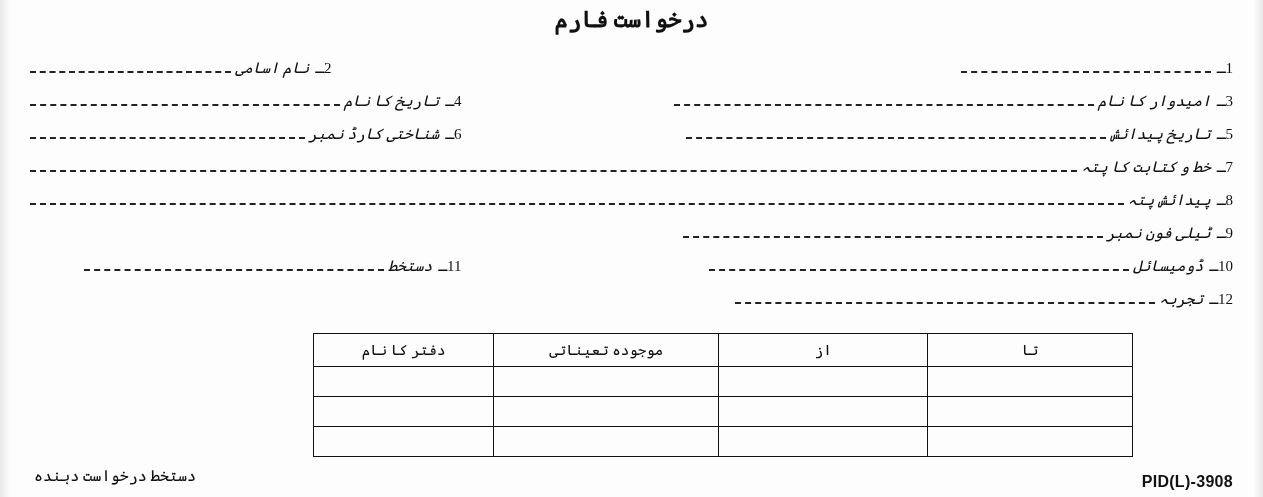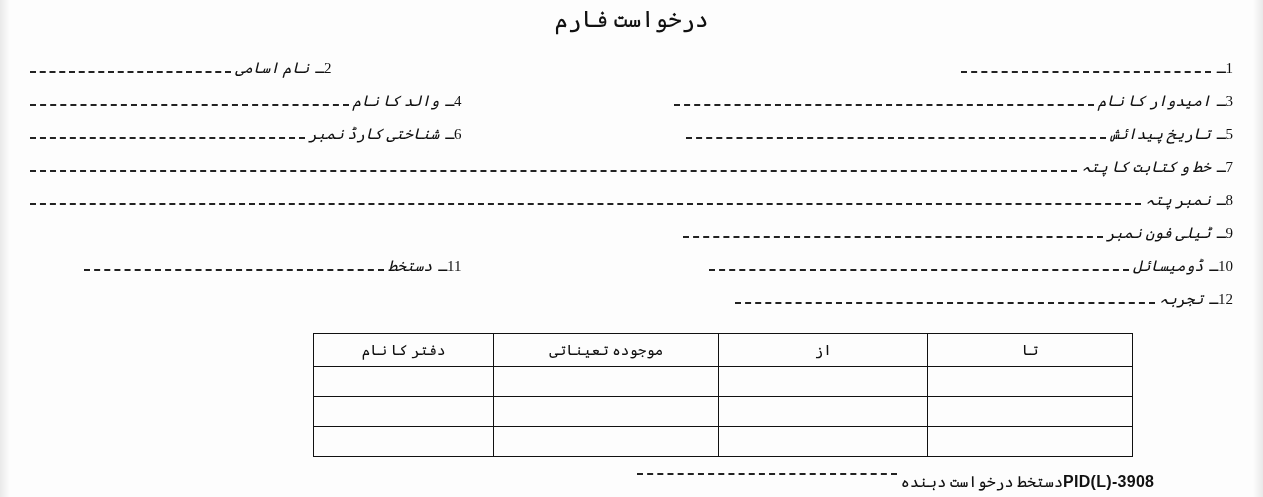--- a/index.html
+++ b/index.html
@@ -30,21 +30,21 @@
   .scan-edge-left { left: 0; }
   .scan-edge-right { right: 0; background: linear-gradient(to left, #e9e9e9, #fdfdfd); }
 
   .form-title {
     position: absolute;
     top: 6px;
     left: 0;
     width: 100%;
     text-align: center;
     font-size: 23px;
-    font-weight: 400;
+    font-weight: 700;
     letter-spacing: 1px;
   }
 
   .rows {
     position: absolute;
     top: 44px;
     right: 30px;
     left: 30px;
   }
   .row {
@@ -124,27 +124,27 @@
     align-items: flex-end;
     height: 26px;
   }
   .footer .pid {
     font-family: "Liberation Sans", sans-serif;
     font-size: 16px;
     font-weight: 700;
     letter-spacing: 0.3px;
     white-space: nowrap;
     width: 170px;
-    text-align: left;
+    text-align: right;
     direction: ltr;
   }
   .footer .fgroup {
     display: flex;
-    flex-direction: row;
-    align-items: flex-start;
+    flex-direction: column;
+    align-items: flex-end;
     flex: 1 1 auto;
   }
   .footer .flbl {
     font-size: 15.5px;
     white-space: nowrap;
     padding-left: 4px;
   }
   .footer .fdash {
     flex: 1 1 auto;
     border-bottom: 2px dashed #222;
@@ -179,21 +179,21 @@
 
     <div class="row">
       <div class="cell half">
         <span class="num">3ـ</span>
         <span class="lbl">امیدوار کا نام</span>
         <span class="dash xl"></span>
       </div>
       <div class="cell half">
         <span class="spacer-left wide"></span>
         <span class="num">4ـ</span>
-        <span class="lbl">والد کا نام</span>
+        <span class="lbl">تاریخ کا نام</span>
         <span class="dash lg"></span>
       </div>
     </div>
 
     <div class="row">
       <div class="cell half">
         <span class="num">5ـ</span>
         <span class="lbl">تاریخ پیدائش</span>
         <span class="dash xl"></span>
       </div>
@@ -209,21 +209,21 @@
       <div class="cell full">
         <span class="num">7ـ</span>
         <span class="lbl">خط و کتابت کا پتہ</span>
         <span class="dash"></span>
       </div>
     </div>
 
     <div class="row">
       <div class="cell full">
         <span class="num">8ـ</span>
-        <span class="lbl">نمبر پتہ</span>
+        <span class="lbl">پیدائش پتہ</span>
         <span class="dash"></span>
       </div>
     </div>
 
     <div class="row">
       <div class="cell half">
         <span class="num">9ـ</span>
         <span class="lbl">ٹیلی فون نمبر</span>
         <span class="dash xl"></span>
       </div>

